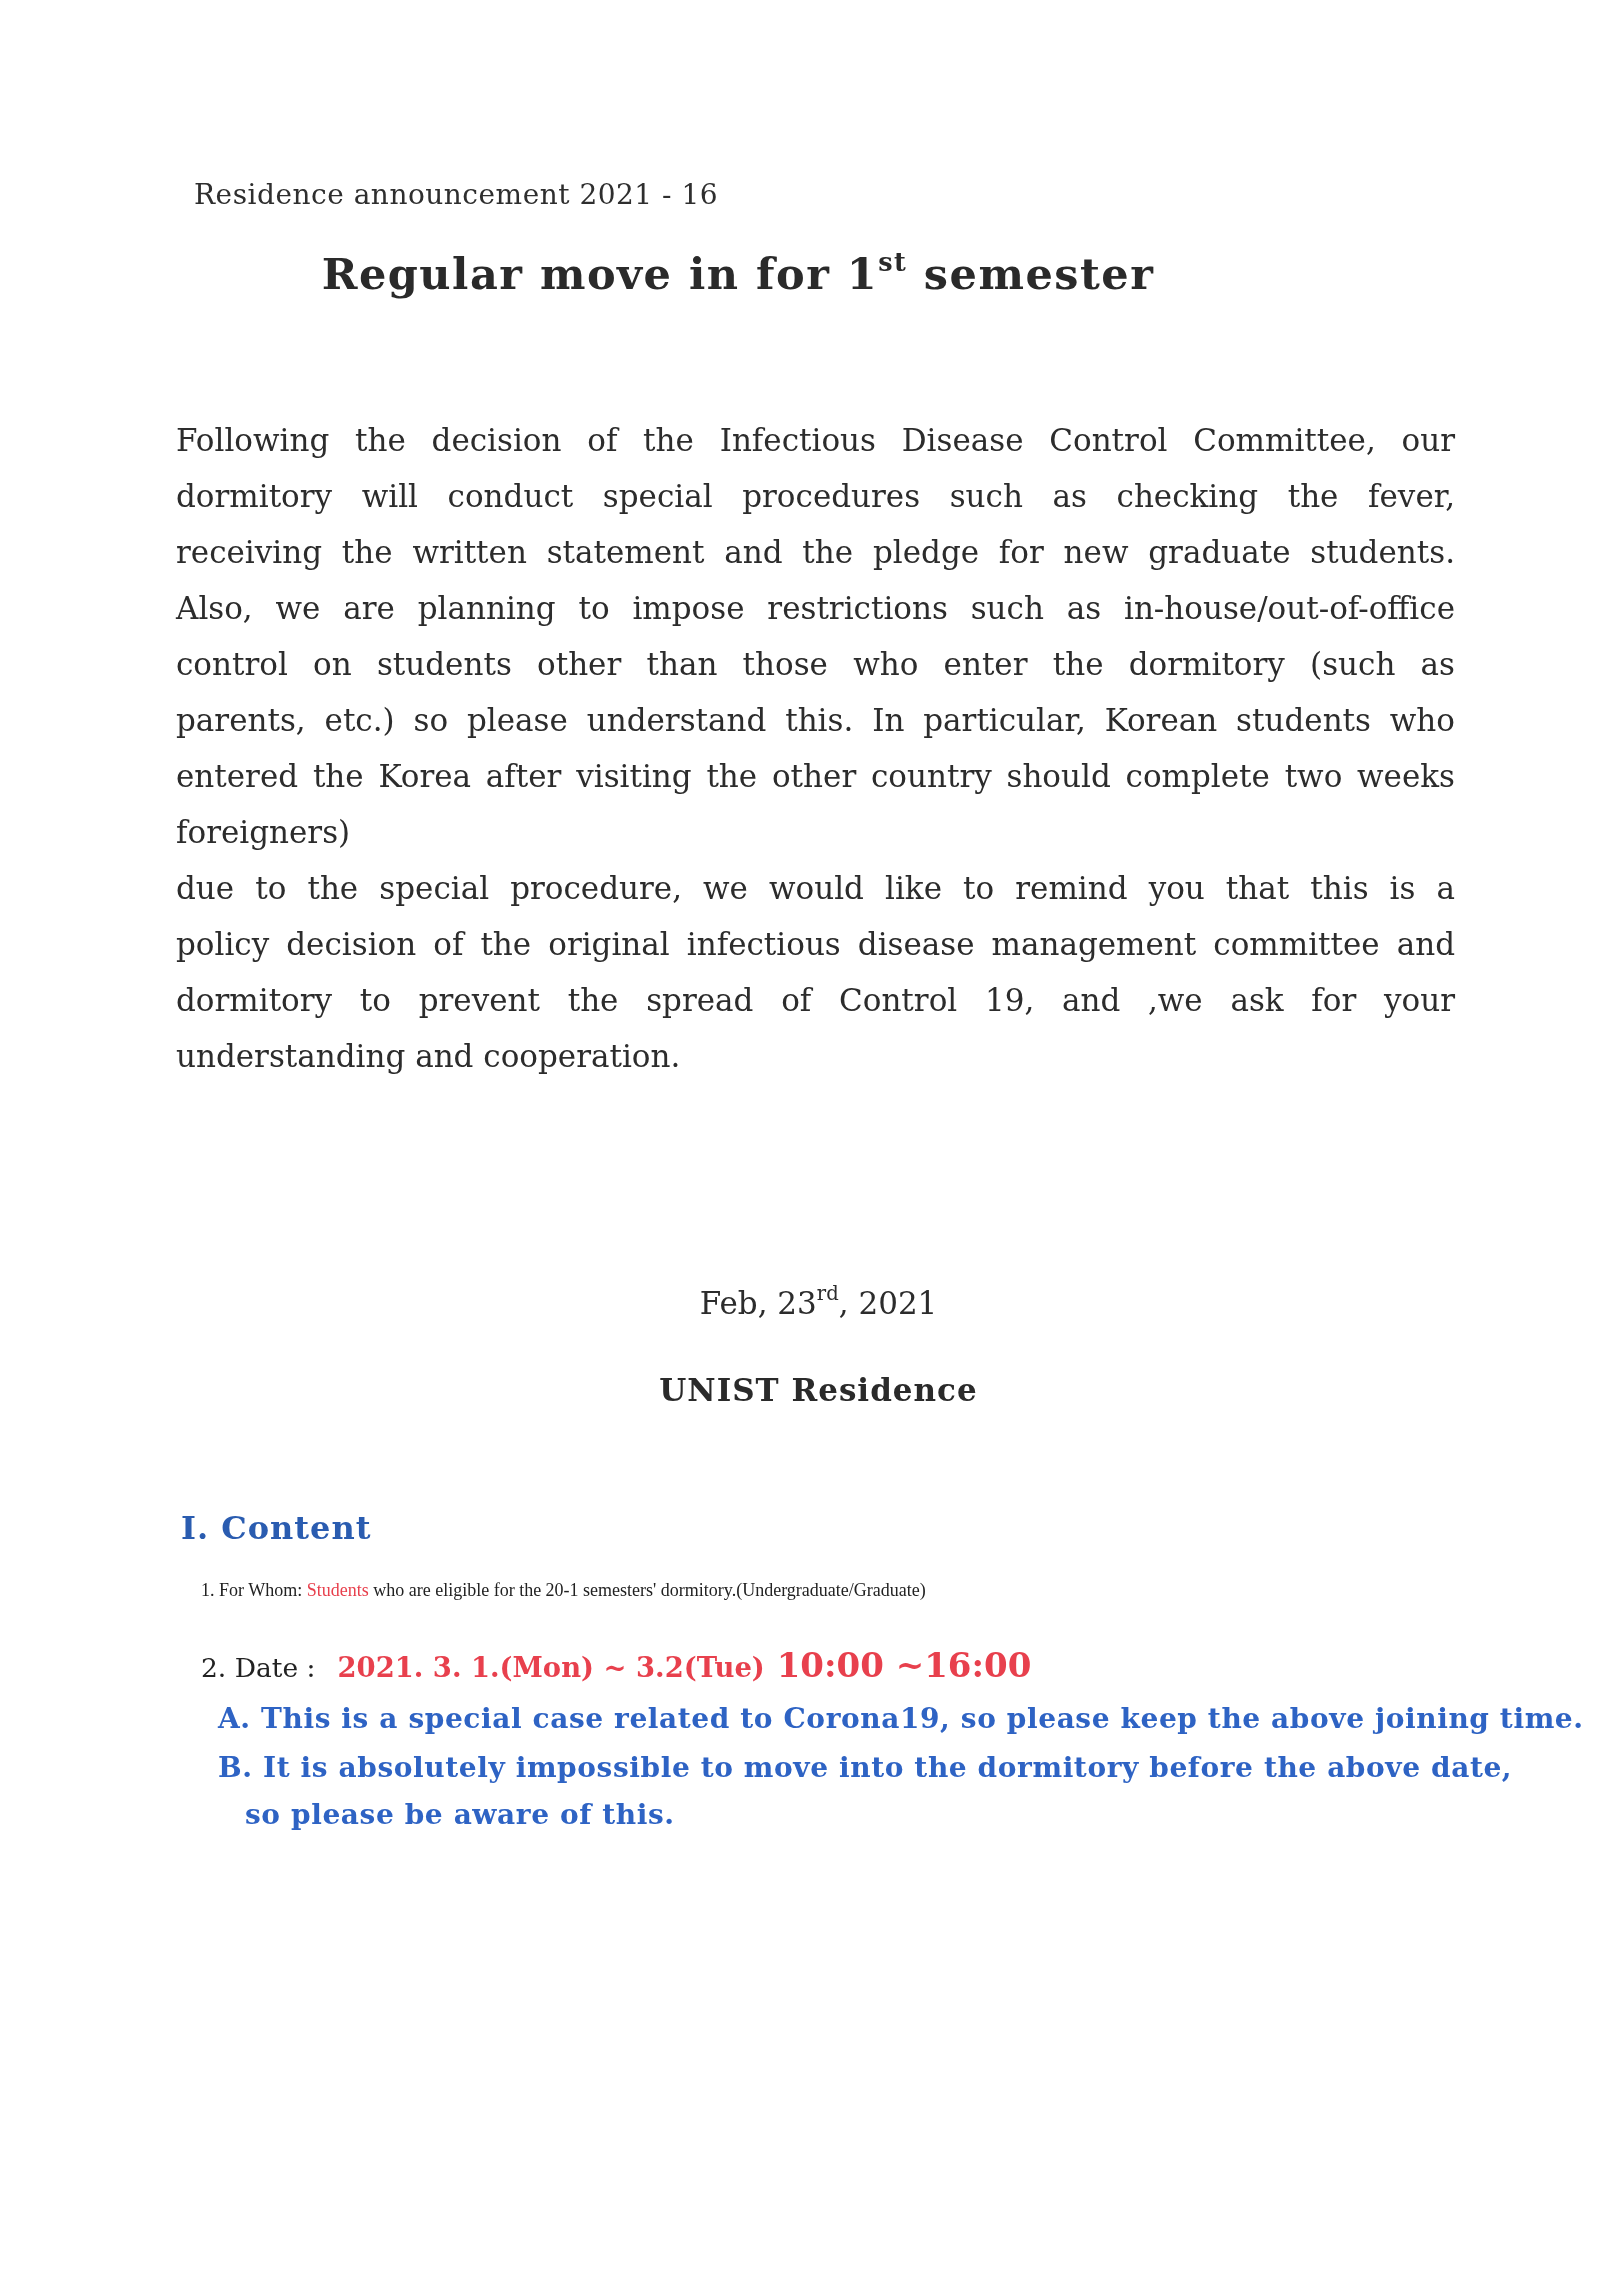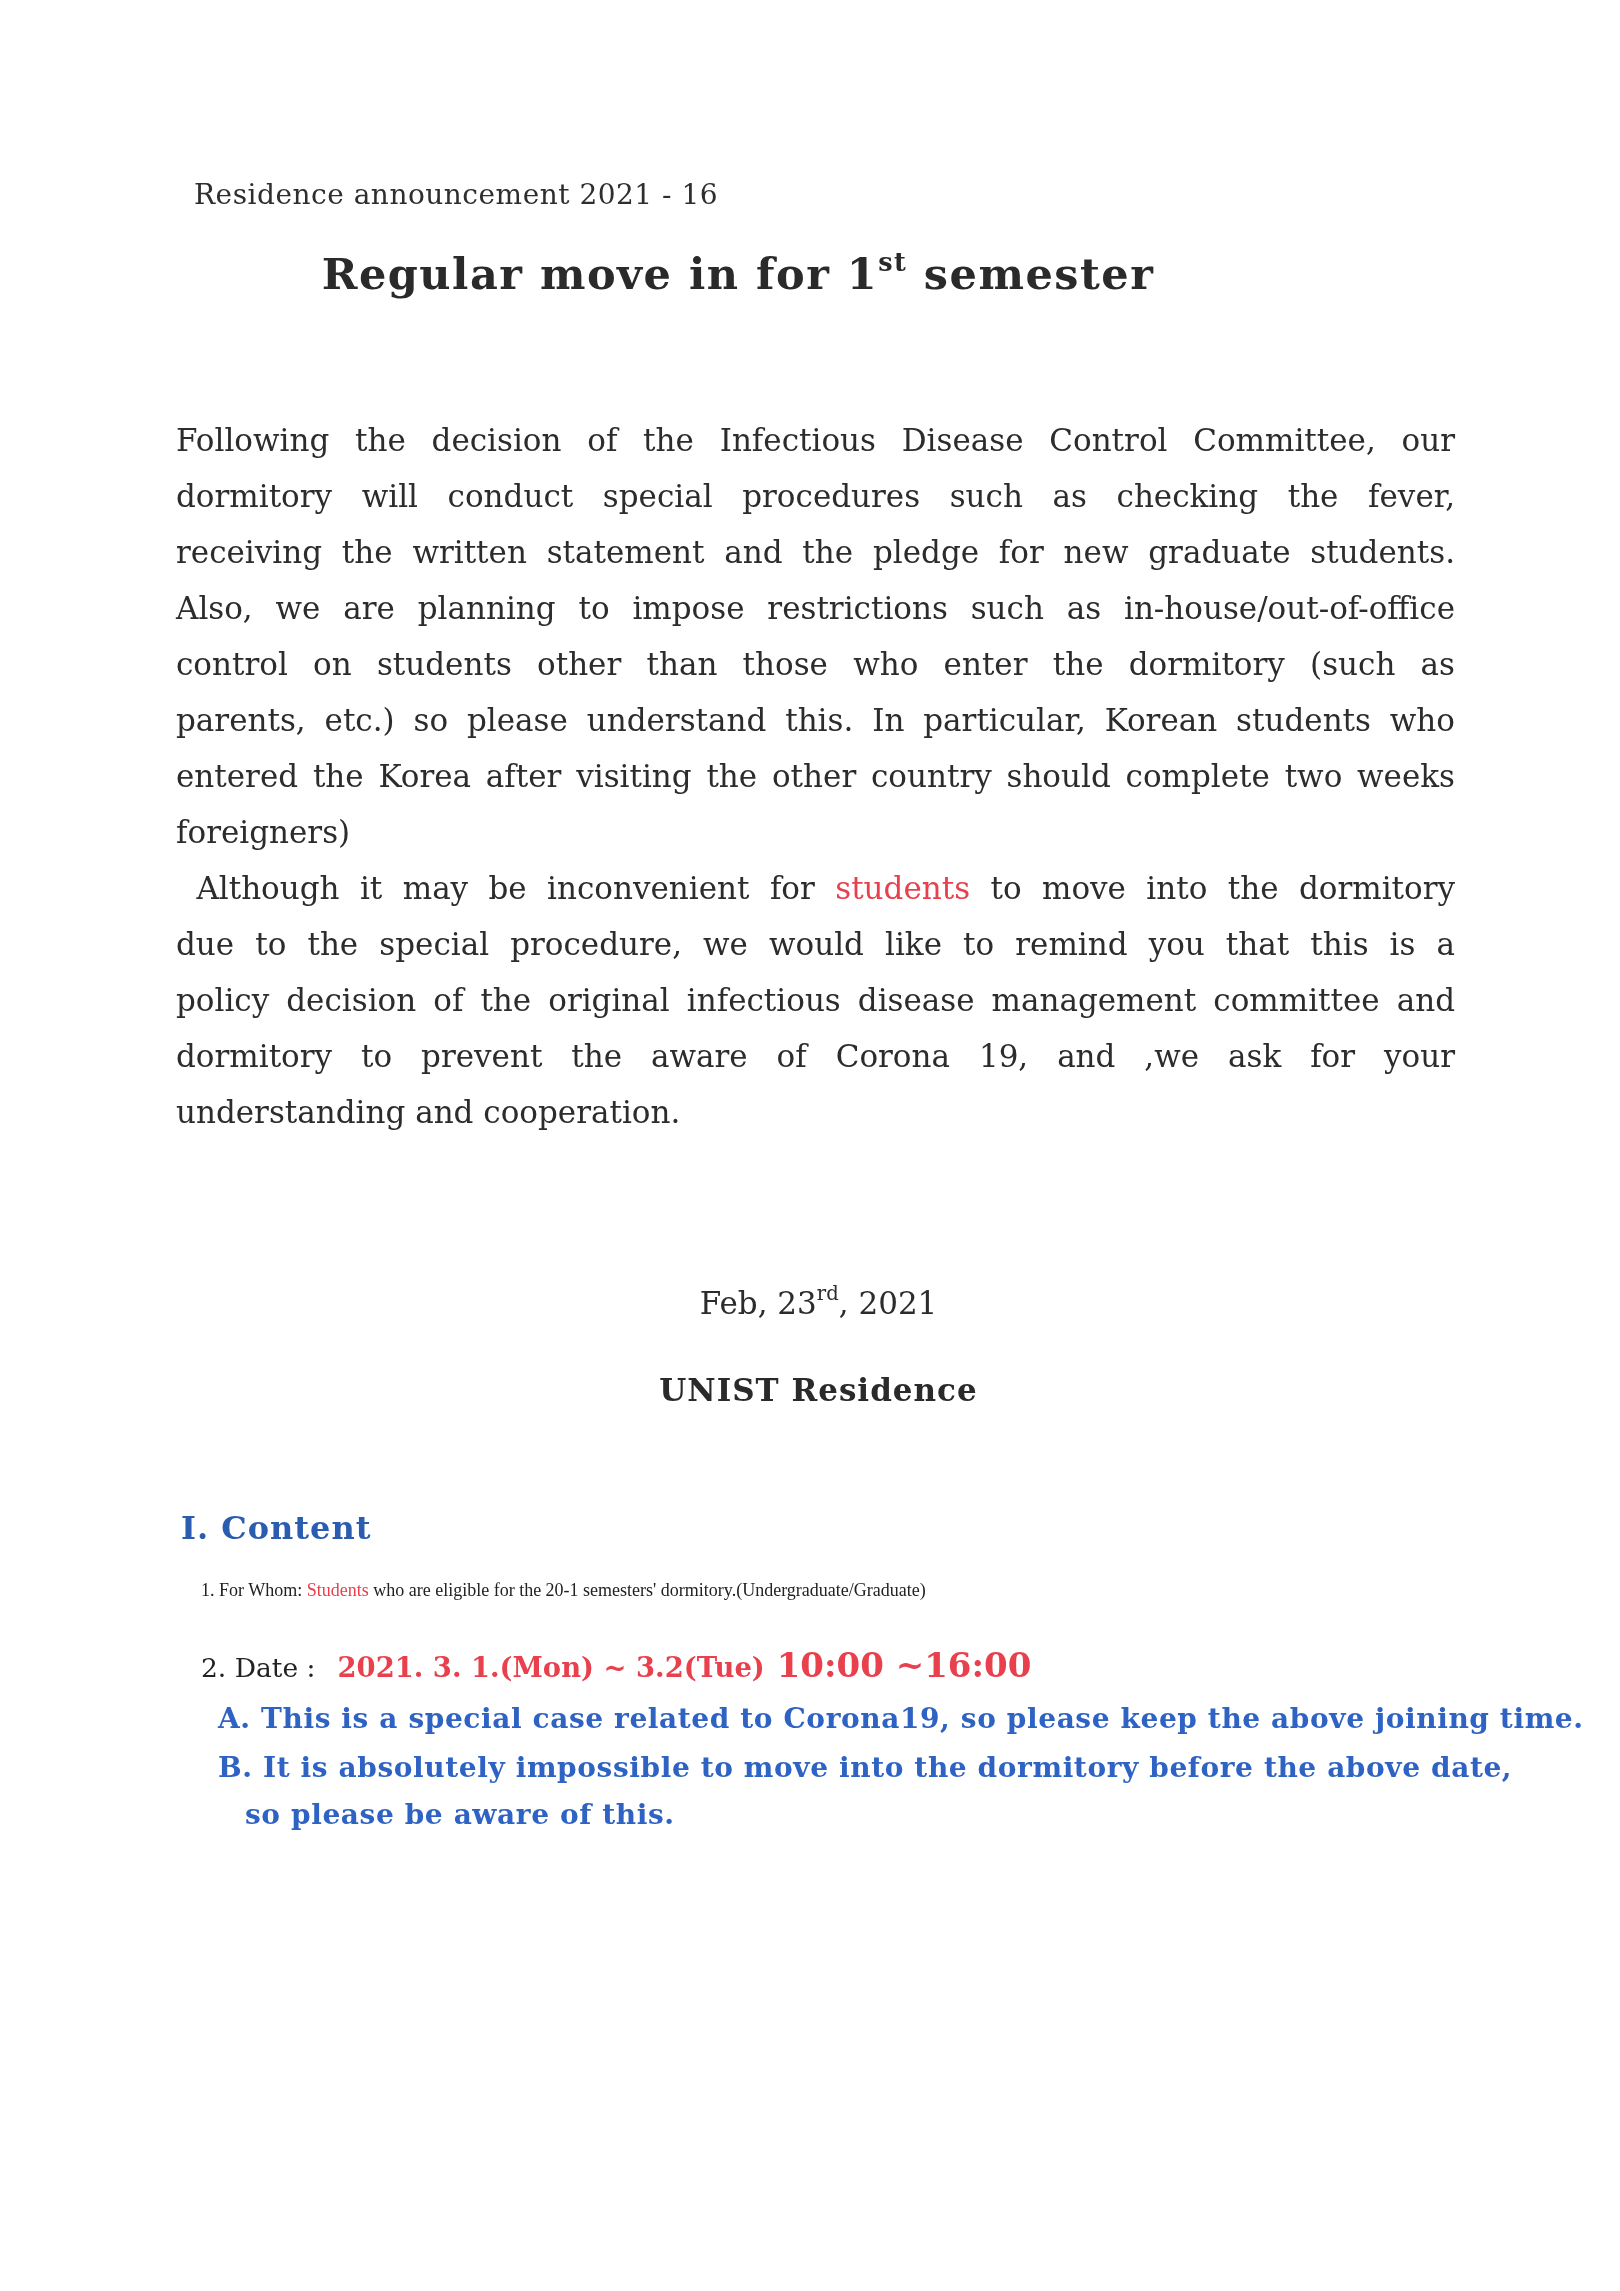--- a/index.html
+++ b/index.html
@@ -39,24 +39,23 @@
     <span class="line">Following the decision of the Infectious Disease Control Committee, our</span>
     <span class="line">dormitory will conduct special procedures such as checking the fever,</span>
     <span class="line">receiving the written statement and the pledge for new graduate students.</span>
     <span class="line">Also, we are planning to impose restrictions such as in-house/out-of-office</span>
     <span class="line">control on students other than those who enter the dormitory (such as</span>
     <span class="line">parents, etc.) so please understand this. In particular, Korean students who</span>
     <span class="line">entered the Korea after visiting the other country should complete two weeks</span>
     <span class="line last">foreigners)</span>
   </p>
   <p>
-    <span class="line"><span style="white-space:pre"> Although it may be inconvenient for </span><span class="red">students</span><span> to move into the dormitory</span></span>
     <span class="line">due to the special procedure, we would like to remind you that this is a</span>
     <span class="line">policy decision of the original infectious disease management committee and</span>
-    <span class="line">dormitory to prevent the aware of Corona 19, and ,we ask for your</span>
+    <span class="line">dormitory to prevent the spread of Control 19, and ,we ask for your</span>
     <span class="line last">understanding and cooperation.</span>
   </p>
 </div>
 
 <div class="abs date-line"><span>Feb, 23</span><sup>rd</sup><span>, 2021</span></div>
 
 <div class="abs org">UNIST Residence</div>
 
 <div class="abs sec-head">Ⅰ. Content</div>
 

